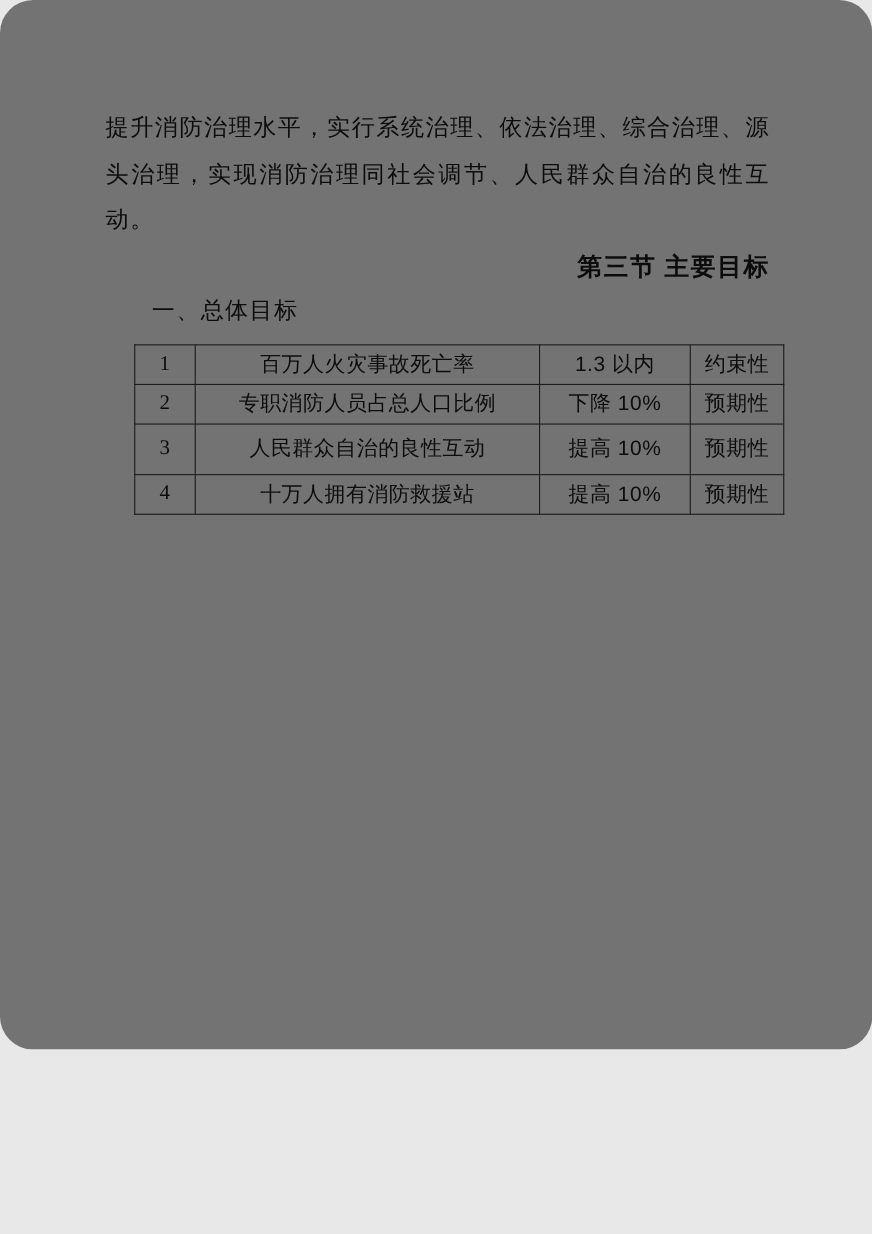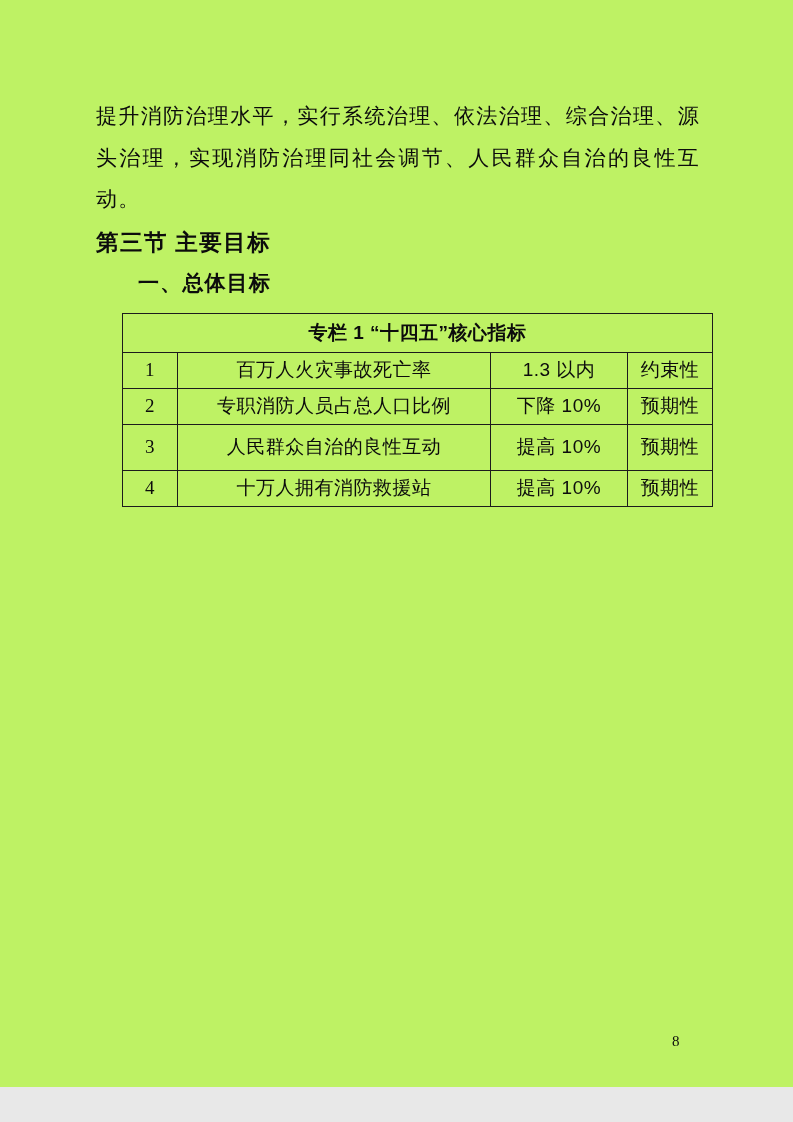--- a/index.html
+++ b/index.html
@@ -1,24 +1,25 @@
 <!DOCTYPE html>
 <html><head>
 <meta charset="utf-8">
 <style>
   html, body { margin: 0; padding: 0; background: #e8e8e8; }
   .page {
     position: relative;
     width: 793px;
-    height: 1087px;
+    height: 954px;
     margin: 0;
-    background: #bef264;
+    background: #737373;
     font-family: "Liberation Serif", "DejaVu Serif", serif;
     color: #0c0c0c;
     overflow: hidden;
+    border-radius: 30px;
   }
   .content {
     position: absolute;
     left: 96px;
     top: 96px;
     width: 604px;
   }
   .para {
     margin: 0;
     font-size: 21px;
@@ -31,28 +32,28 @@
   .lead-bold {
     font-family: "Liberation Sans", "DejaVu Sans", sans-serif;
     font-weight: bold;
     letter-spacing: 0.8px;
   }
   .section-heading {
     margin: 2px 0 0 0;
     font-size: 22.5px;
     font-weight: bold;
     line-height: 40px;
-    text-align: left;
+    text-align: right;
     letter-spacing: 1.5px;
     font-family: "Liberation Serif", "DejaVu Serif", serif;
   }
   .sub-heading {
     margin: 0;
     font-size: 21px;
-    font-weight: bold;
+    font-weight: normal;
     line-height: 40px;
     text-indent: 2em;
     letter-spacing: 1.2px;
     font-family: "Liberation Sans", "DejaVu Sans", sans-serif;
   }
   .p3 { line-height: 41px; }
   table.indicator-table {
     border-collapse: collapse;
     table-layout: fixed;
     width: 590px;
@@ -102,23 +103,20 @@
 
 
     <table class="indicator-table">
       <colgroup>
         <col style="width:55px">
         <col style="width:313px">
         <col style="width:137px">
         <col style="width:85px">
       </colgroup>
       <tbody>
-        <tr>
-          <td class="t-title" colspan="4">专栏 1 “十四五”核心指标</td>
-        </tr>
         <tr class="t-row">
           <td class="num-cell">1</td>
           <td>百万人火灾事故死亡率</td>
           <td>1.3 以内</td>
           <td>约束性</td>
         </tr>
         <tr class="t-row">
           <td class="num-cell">2</td>
           <td>专职消防人员占总人口比例</td>
           <td>下降 10%</td>

